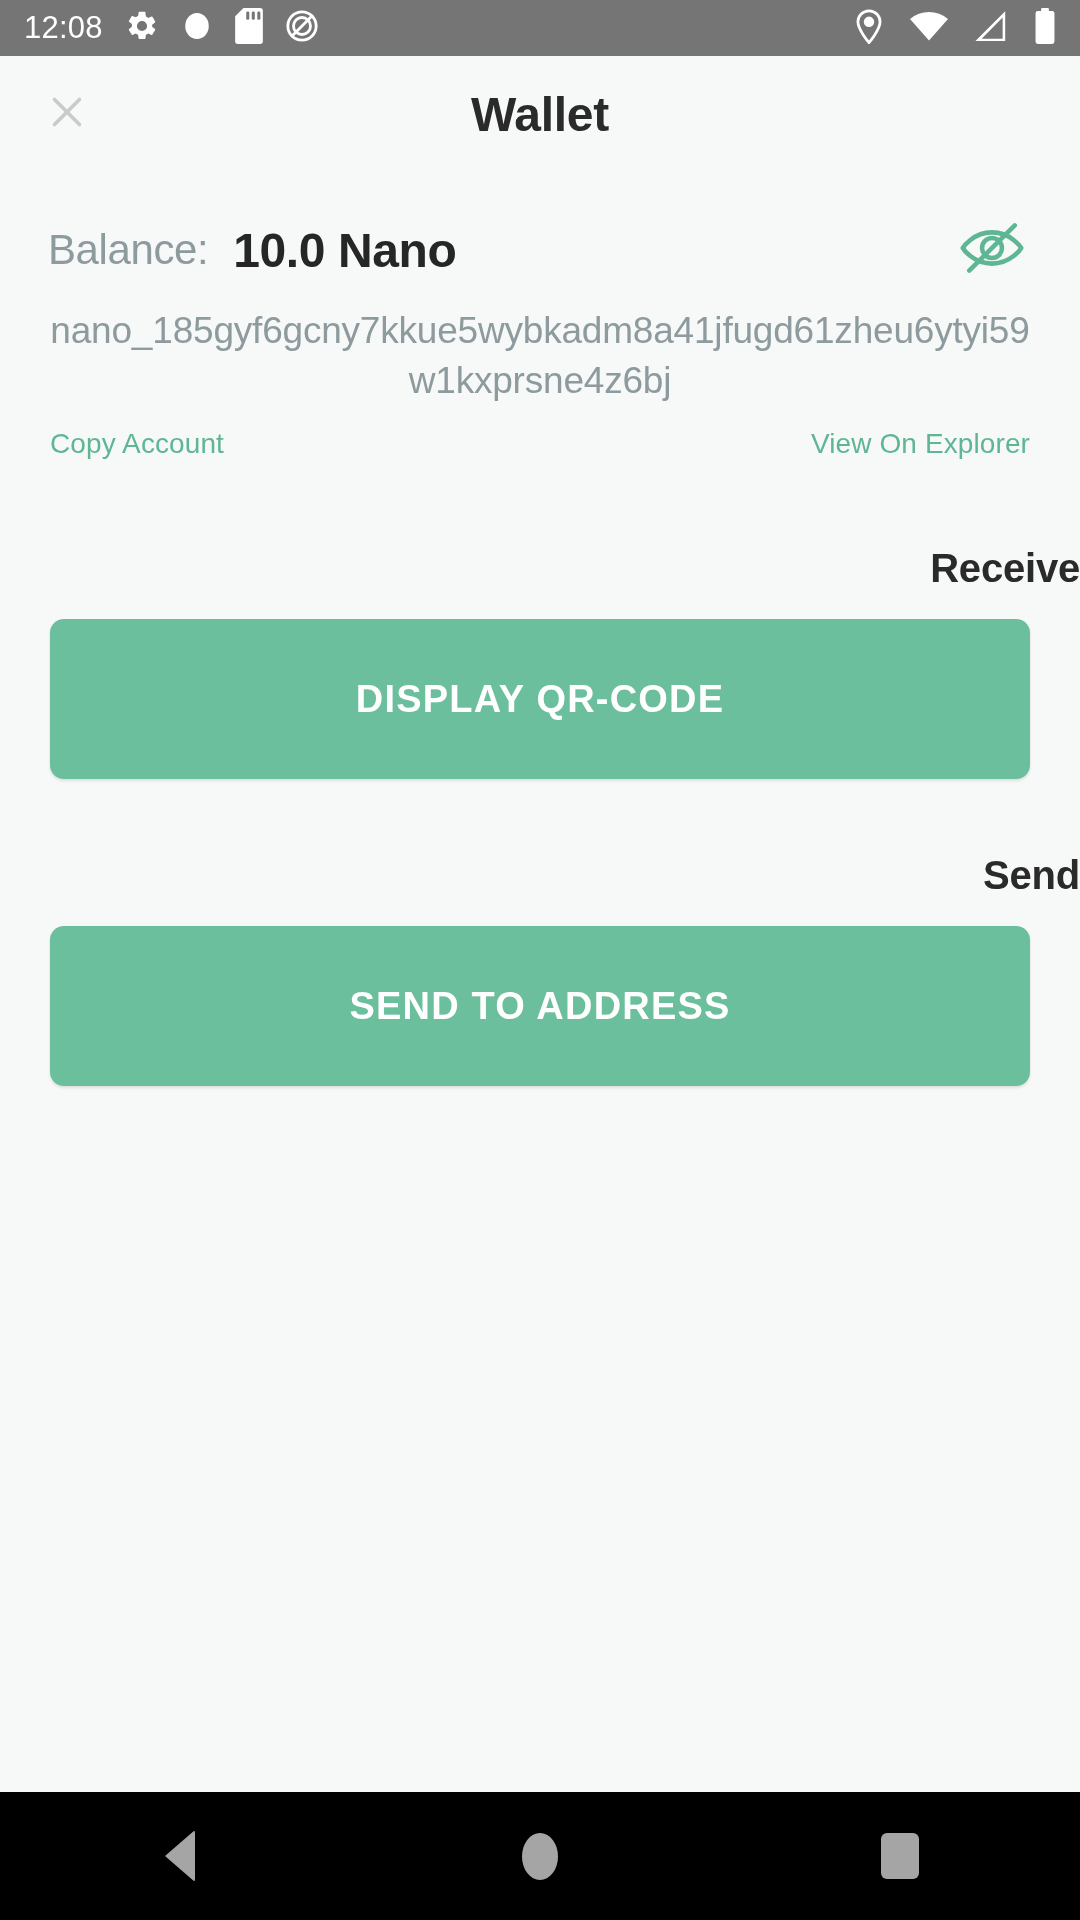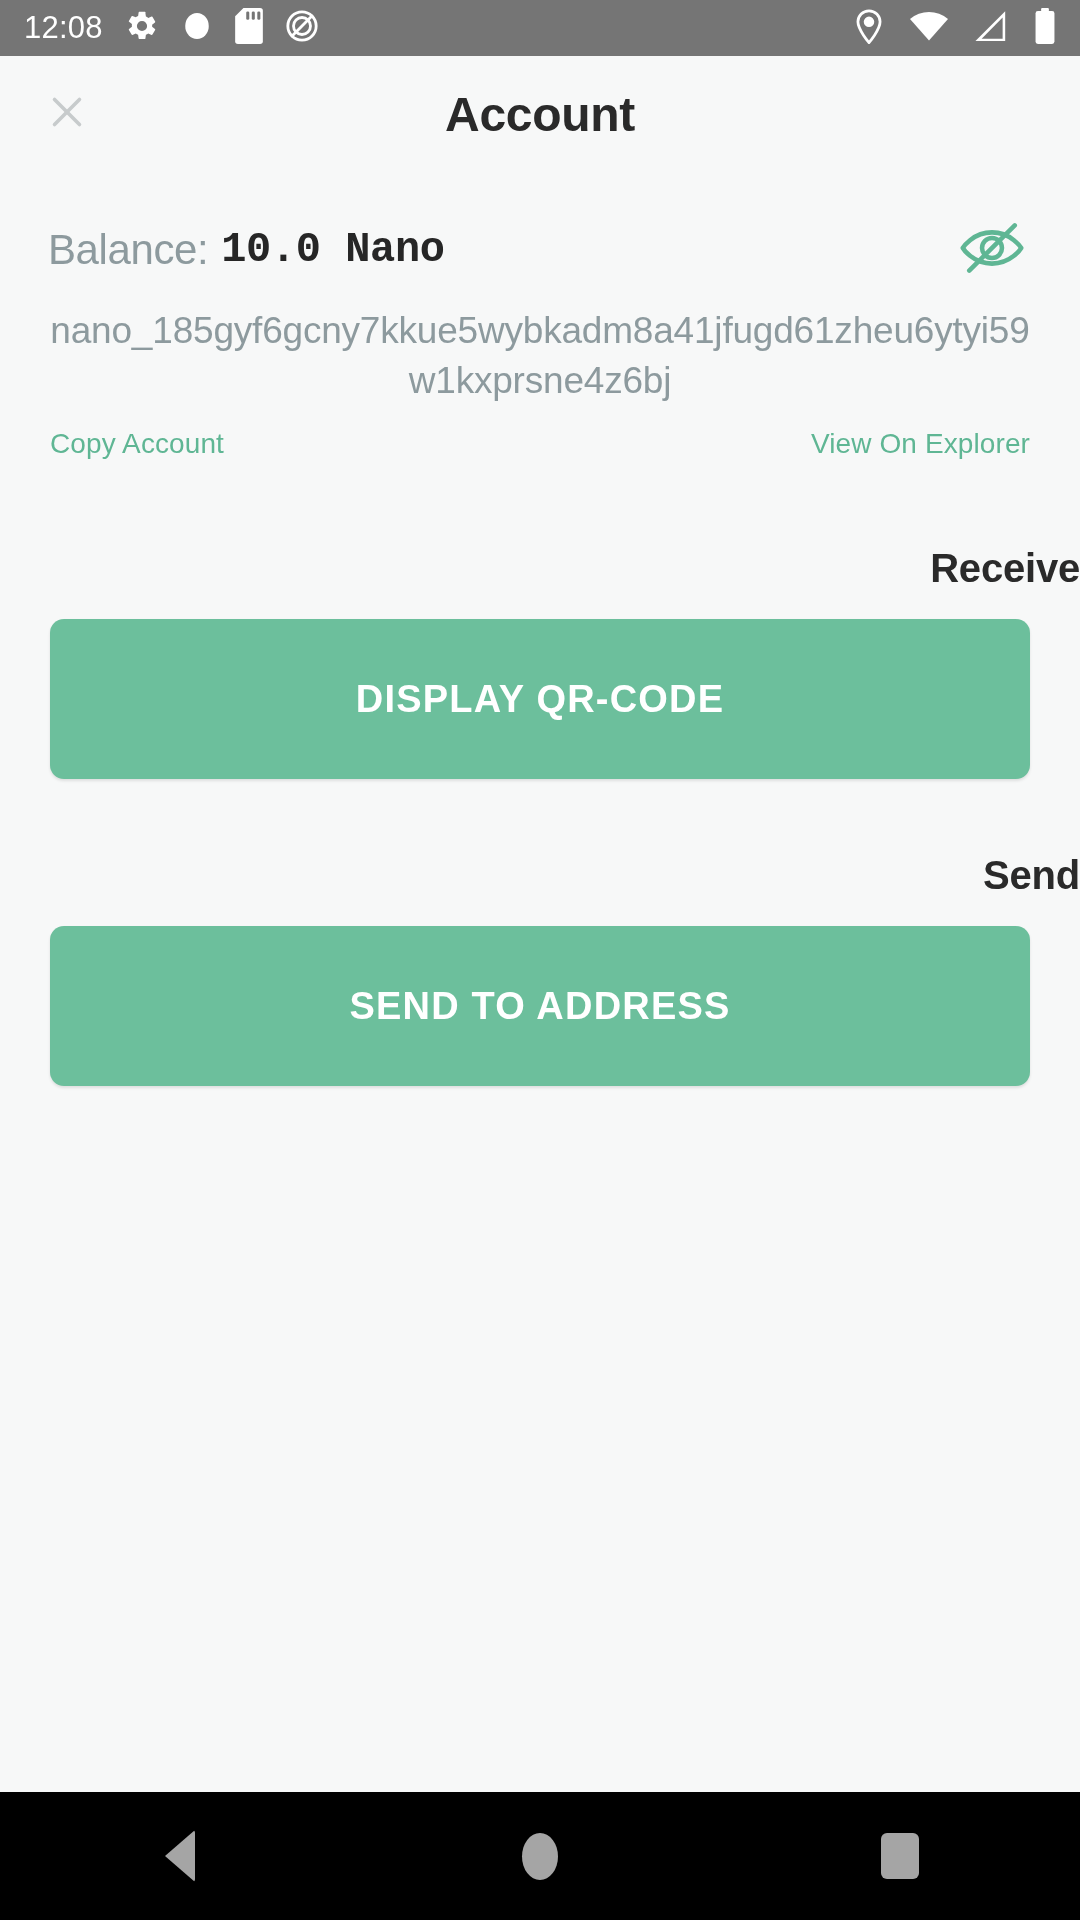--- a/index.html
+++ b/index.html
@@ -38,21 +38,21 @@
   }
   .page-title {
     font-size:48px; font-weight:bold; color:#2a2a2a; letter-spacing:-0.3px;
   }
 
   .balance-row {
     display:flex; align-items:center;
     padding:0 48px; margin-top:48px; height:60px;
   }
   .balance-label { font-size:42px; color:#8d9a9e; letter-spacing:-0.4px; }
-  .balance-value { font-size:42px; font-weight:bold; color:#262626; margin-left:13px; letter-spacing:-0.4px;font-family:Liberation Mono, monospace; }
+  .balance-value { font-size:48px; font-weight:bold; color:#262626; margin-left:25px; letter-spacing:-0.4px; }
   .eye-btn { margin-left:auto; width:80px; height:64px; display:flex; align-items:center; justify-content:center; }
 
   .address {
     margin-top:26px; padding:0 48px;
     font-size:37px; line-height:50px; color:#8d9a9e;
     text-align:center; letter-spacing:-0.2px; word-break:break-all;
   }
 
   .link-row {
     display:flex; justify-content:space-between; align-items:center;
@@ -165,21 +165,21 @@
 
     <div class="appbar">
       <div class="close-btn">
         <span>
           <svg width="46" height="46" viewBox="0 0 24 24" fill="none" stroke="#c7cbcc" stroke-width="1.9" stroke-linecap="round">
             <line x1="5.5" y1="5.5" x2="18.5" y2="18.5"></line>
             <line x1="18.5" y1="5.5" x2="5.5" y2="18.5"></line>
           </svg>
         </span>
       </div>
-      <div class="page-title">Account</div>
+      <div class="page-title">Wallet</div>
     </div>
 
     <div class="balance-row">
       <span class="balance-label">Balance:</span>
       <span class="balance-value">10.0 Nano</span>
       <div class="eye-btn">
         <span>
           <svg width="66" height="52" viewBox="0 0 30 24" fill="none" stroke="#5fb694" stroke-width="2.1" stroke-linecap="round" stroke-linejoin="round">
             <path d="M1.5 12S6 4.8 15 4.8 28.5 12 28.5 12 24 19.2 15 19.2 1.5 12 1.5 12z"></path>
             <circle cx="15" cy="12" r="4.6"></circle>

